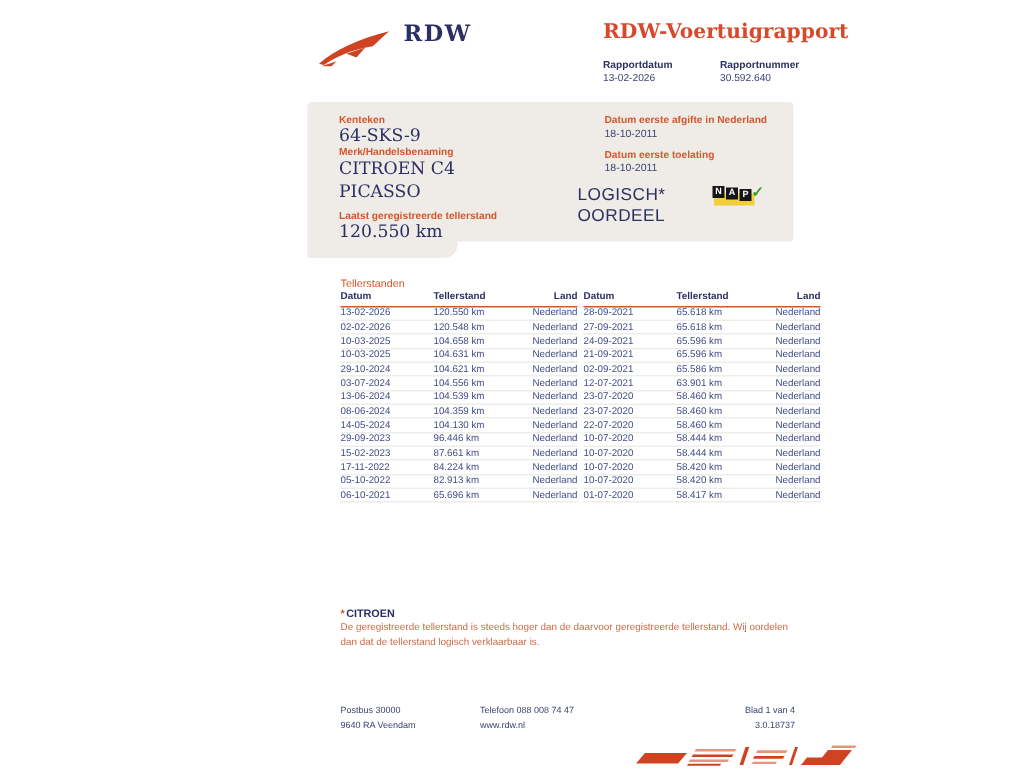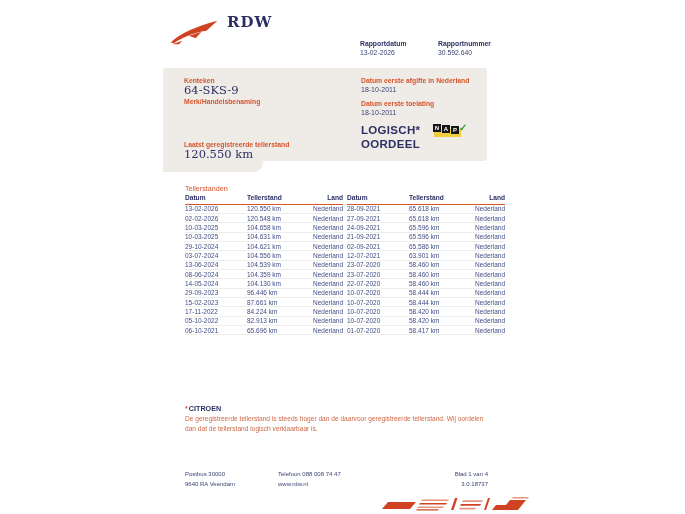--- a/index.html
+++ b/index.html
@@ -1,39 +1,39 @@
 <!DOCTYPE html>
 <html><head>
 <meta charset="utf-8">
 <style>
   * { margin:0; padding:0; box-sizing:border-box; }
   html,body { width:685px; height:514px; background:#ffffff; overflow:hidden; }
   body { font-family:"Liberation Sans", sans-serif; color:#2b2f63; position:relative; }
-  .page { position:absolute; inset:0; background:#fff; }
+  .page { position:absolute; inset:0; background:#fff;margin-left:42px; }
 
   
   .logo-mark { position:absolute; left:169px; top:20px; width:50px; height:25px; }
   .logo-text { position:absolute; left:227px; top:13px; font-family:"DejaVu Serif", serif;
                font-weight:bold; font-size:15px; letter-spacing:1px; color:#2b2f63; }
   .doc-title { position:absolute; left:360px; top:13px; font-family:"DejaVu Serif", serif;
                font-weight:bold; font-size:13.5px; color:#d5492c; }
   .rep-label { position:absolute; top:40px; font-size:6.8px; font-weight:bold; color:#2b2f63; }
   .rep-value { position:absolute; top:48.5px; font-size:6.8px; color:#3c4474; }
   .rl1,.rv1 { left:360px; } .rl2,.rv2 { left:438px; }
 
   
   .summary-box { position:absolute; left:163px; top:68px; width:324px; height:93px;
                  background:#efece8; border-radius:3px 3px 3px 0; }
   .summary-tab { position:absolute; left:163px; top:160px; width:100px; height:12px;
                  background:#efece8; border-radius:0 0 9px 0; }
   .olabel { position:absolute; font-size:6.8px; font-weight:bold; color:#d5552c; }
   .bigval { position:absolute; font-family:"DejaVu Serif", serif; font-size:11.5px;
             color:#2b2f63; white-space:pre-line; line-height:15px; }
   .smallval { position:absolute; font-size:7px; color:#3c4474; }
-  .oordeel { position:absolute; left:361px; top:123px; font-size:11.5px; font-weight:bold;
+  .oordeel { position:absolute; left:343px; top:123px; font-size:11.5px; font-weight:normal;
              color:#2b2f63; white-space:pre-line; line-height:14px; letter-spacing:.3px; }
 
   
   .nap { position:absolute; left:433px; top:123px; width:36px; height:15px; }
   .nap-yellow { position:absolute; left:1px; top:6px; width:27px; height:8px; background:#f0cf3a; }
   .nap-sq { position:absolute; top:1px; width:8px; height:8px; background:#161616; color:#fff;
             font-size:6px; font-weight:bold; line-height:8px; text-align:center; }
   .nap-n { left:0; } .nap-a { left:9px; top:2px; } .nap-p { left:18px; top:3px; }
   .nap-check { position:absolute; left:26px; top:-1px; font-size:10px; font-weight:bold; color:#2f9e2f; }
 
@@ -68,31 +68,34 @@
 
 <div class="page">
 
   <svg class="logo-mark" viewBox="0 0 60 30">
     <path d="M2 27 C 14 16, 34 7, 58 1 L 45 13 C 30 15, 14 22, 6 28 Z" fill="#cf4322"></path>
     <path d="M24 19 l 15 -5 -7 8 z" fill="#cf4322"></path>
     <path d="M4 29 l 12 -4 -4 4 z" fill="#cf4322"></path>
   </svg>
   <div class="logo-text">RDW</div>
 
+  <div class="doc-title">RDW-Voertuigrapport</div>
   <div class="rep-label rl1">Rapportdatum</div>
   <div class="rep-label rl2">Rapportnummer</div>
   <div class="rep-value rv1">13-02-2026</div>
   <div class="rep-value rv2">30.592.640</div>
 
   <div class="summary-box"></div>
   <div class="summary-tab"></div>
 
   <div class="olabel" style="left:184px; top:77px;">Kenteken</div>
   <div class="bigval" style="left:184px; top:83px;">64-SKS-9</div>
   <div class="olabel" style="left:184px; top:98px;">Merk/Handelsbenaming</div>
+  <div class="bigval" style="left:184px; top:105px;">CITROEN C4
+PICASSO</div>
   <div class="olabel" style="left:184px; top:141px;">Laatst geregistreerde tellerstand</div>
   <div class="bigval" style="left:184px; top:147px;">120.550 km</div>
 
   <div class="olabel" style="left:361px; top:77px;">Datum eerste afgifte in Nederland</div>
   <div class="smallval" style="left:361px; top:86px;">18-10-2011</div>
   <div class="olabel" style="left:361px; top:100px;">Datum eerste toelating</div>
   <div class="smallval" style="left:361px; top:109px;">18-10-2011</div>
   <div class="oordeel">LOGISCH*
 OORDEEL</div>
 

